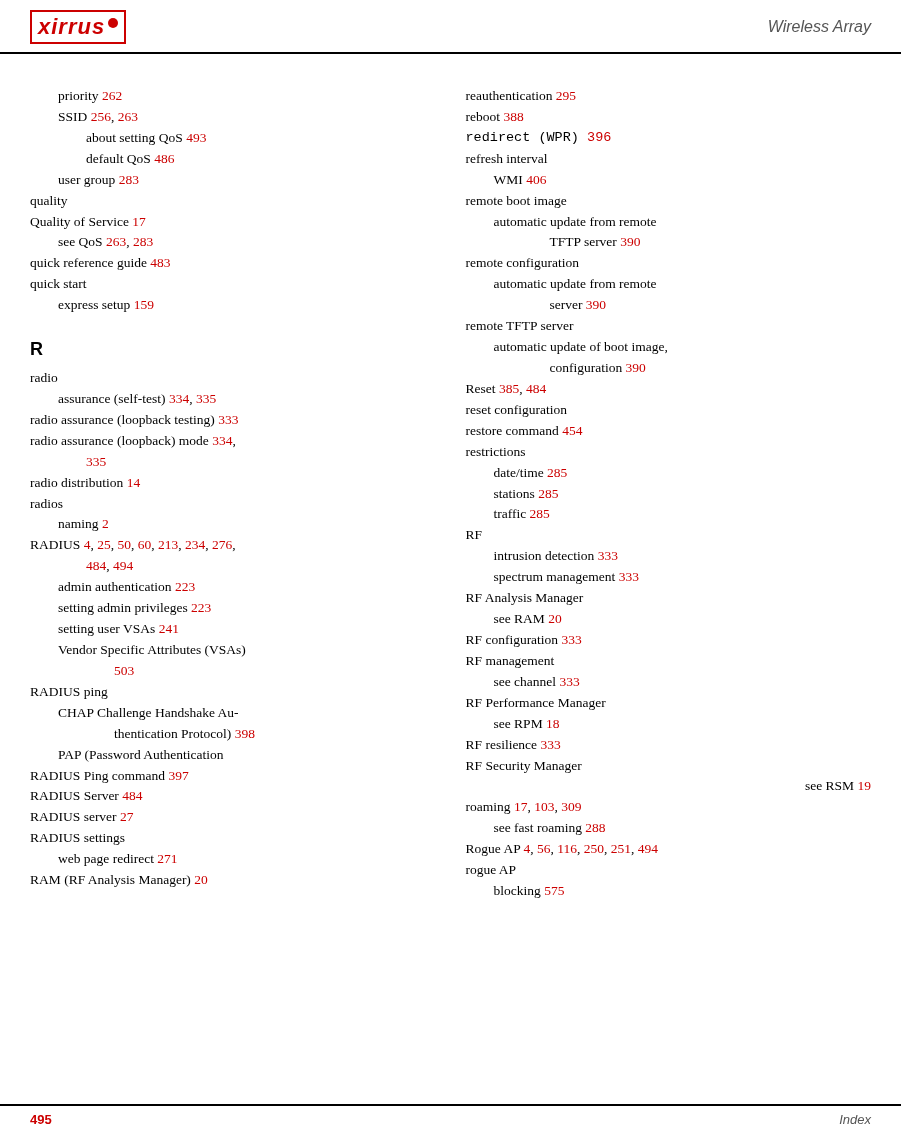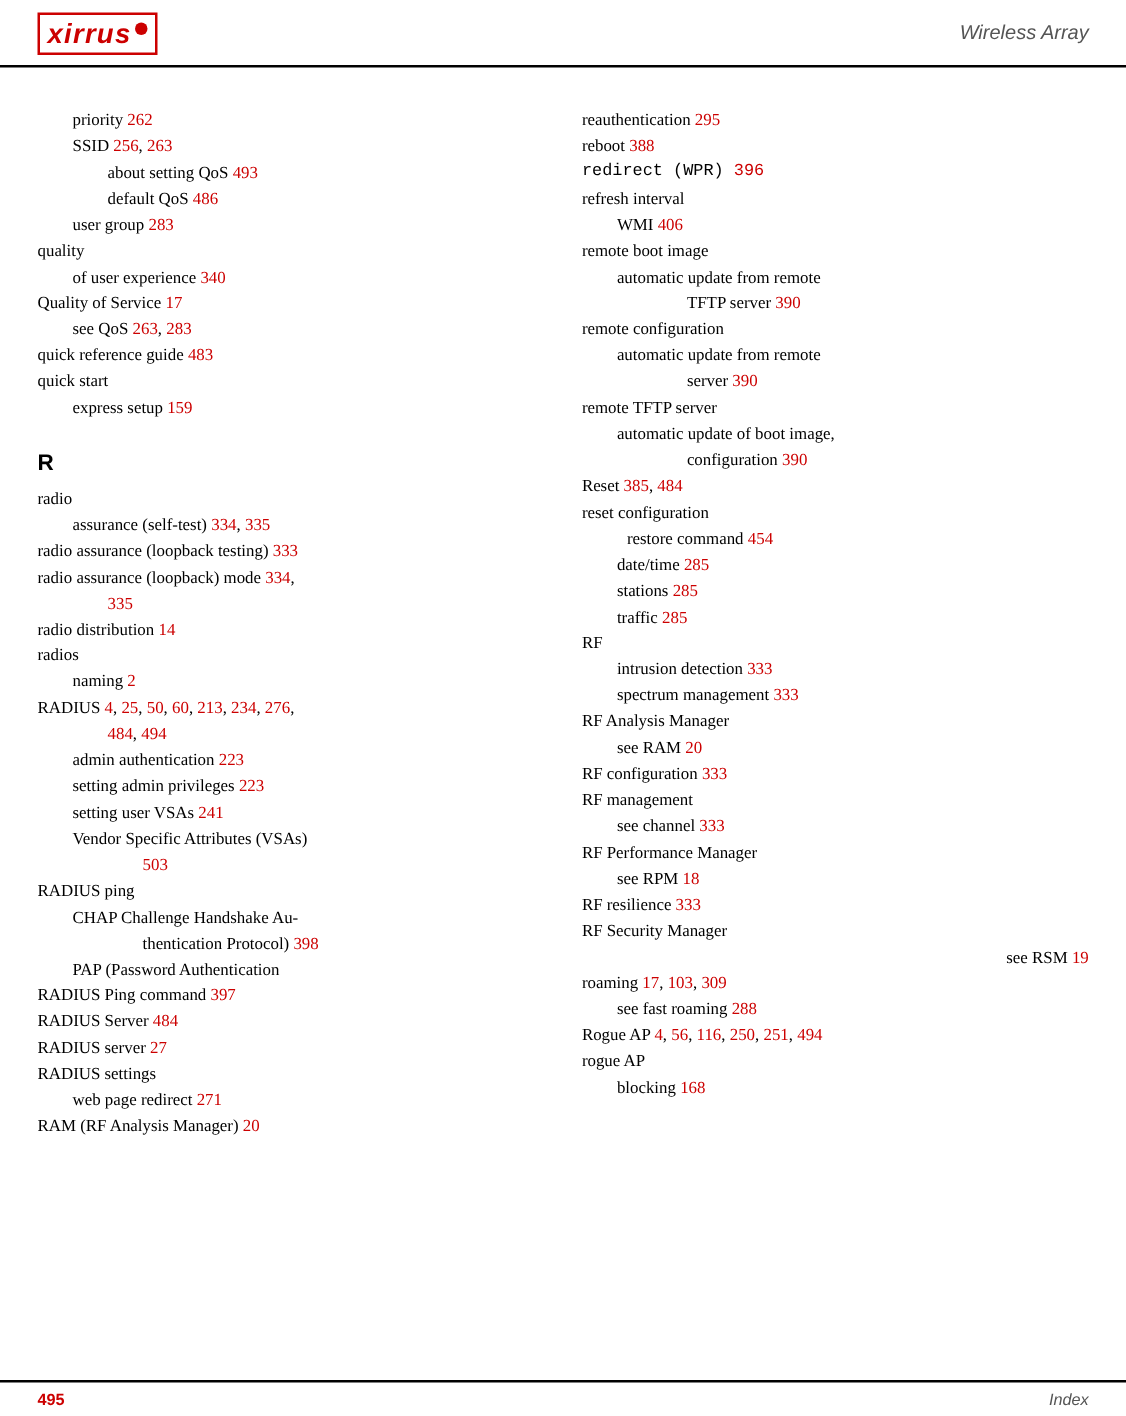--- a/index.html
+++ b/index.html
@@ -120,21 +120,20 @@
 </div>
 
 <div class="content">
   <div class="col" id="left-col">
       <p style="padding-left: 28px;">priority <a href="#" class="index-link">262</a></p>
       <p style="padding-left: 28px;">SSID <a href="#" class="index-link">256</a>, <a href="#" class="index-link">263</a></p>
       <p style="padding-left: 56px;">about setting QoS <a href="#" class="index-link">493</a></p>
       <p style="padding-left: 56px;">default QoS <a href="#" class="index-link">486</a></p>
       <p style="padding-left: 28px;">user group <a href="#" class="index-link">283</a></p>
       <p style="padding-left: 0px;">quality</p>
-      <p style="padding-left: 28px;">of user experience <a href="#" class="index-link">340</a></p>
       <p style="padding-left: 0px;">Quality of Service <a href="#" class="index-link">17</a></p>
       <p style="padding-left: 28px;">see QoS <a href="#" class="index-link">263</a>, <a href="#" class="index-link">283</a></p>
       <p style="padding-left: 0px;">quick reference guide <a href="#" class="index-link">483</a></p>
       <p style="padding-left: 0px;">quick start</p>
       <p style="padding-left: 28px;">express setup <a href="#" class="index-link">159</a></p>
       <div style="height: 10px;"></div>
       <div class="section-letter">R</div>
       <p style="padding-left: 0px;">radio</p>
       <p style="padding-left: 28px;">assurance (self-test) <a href="#" class="index-link">334</a>, <a href="#" class="index-link">335</a></p>
       <p style="padding-left: 0px;">radio assurance (loopback testing) <a href="#" class="index-link">333</a></p>
@@ -171,41 +170,42 @@
       <p style="padding-left: 28px;">automatic  update  from  remote</p>
       <p style="padding-left: 84px;">TFTP server <a href="#" class="index-link">390</a></p>
       <p style="padding-left: 0px;">remote configuration</p>
       <p style="padding-left: 28px;">automatic  update  from  remote</p>
       <p style="padding-left: 84px;">server <a href="#" class="index-link">390</a></p>
       <p style="padding-left: 0px;">remote TFTP server</p>
       <p style="padding-left: 28px;">automatic  update  of  boot  image,</p>
       <p style="padding-left: 84px;">configuration <a href="#" class="index-link">390</a></p>
       <p style="padding-left: 0px;">Reset <a href="#" class="index-link">385</a>, <a href="#" class="index-link">484</a></p>
       <p style="padding-left: 0px;">reset configuration</p>
-      <p style="padding-left: 0px; margin-left: 36px;">restore command <a href="#" class="index-link">454</a></p>
+      <p style="padding-left: 0px;">restore command <a href="#" class="index-link">454</a></p>
+      <p style="padding-left: 0px;">restrictions</p>
       <p style="padding-left: 28px;">date/time <a href="#" class="index-link">285</a></p>
       <p style="padding-left: 28px;">stations <a href="#" class="index-link">285</a></p>
       <p style="padding-left: 28px;">traffic <a href="#" class="index-link">285</a></p>
       <p style="padding-left: 0px;">RF</p>
       <p style="padding-left: 28px;">intrusion detection <a href="#" class="index-link">333</a></p>
       <p style="padding-left: 28px;">spectrum management <a href="#" class="index-link">333</a></p>
       <p style="padding-left: 0px;">RF Analysis Manager</p>
       <p style="padding-left: 28px;">see RAM <a href="#" class="index-link">20</a></p>
       <p style="padding-left: 0px;">RF configuration <a href="#" class="index-link">333</a></p>
       <p style="padding-left: 0px;">RF management</p>
       <p style="padding-left: 28px;">see channel <a href="#" class="index-link">333</a></p>
       <p style="padding-left: 0px;">RF Performance Manager</p>
       <p style="padding-left: 28px;">see RPM <a href="#" class="index-link">18</a></p>
       <p style="padding-left: 0px;">RF resilience <a href="#" class="index-link">333</a></p>
       <p style="padding-left: 0px;">RF Security Manager</p>
       <p style="padding-left: 28px; text-align: right;">see RSM <a href="#" class="index-link">19</a></p>
       <p style="padding-left: 0px;">roaming <a href="#" class="index-link">17</a>, <a href="#" class="index-link">103</a>, <a href="#" class="index-link">309</a></p>
       <p style="padding-left: 28px;">see fast roaming <a href="#" class="index-link">288</a></p>
       <p style="padding-left: 0px;">Rogue AP <a href="#" class="index-link">4</a>, <a href="#" class="index-link">56</a>, <a href="#" class="index-link">116</a>, <a href="#" class="index-link">250</a>, <a href="#" class="index-link">251</a>, <a href="#" class="index-link">494</a></p>
       <p style="padding-left: 0px;">rogue AP</p>
-      <p style="padding-left: 28px;">blocking <a href="#" class="index-link">168</a></p>
+      <p style="padding-left: 28px;">blocking <a href="#" class="index-link">575</a></p>
     </div>
 </div>
 
 <div class="footer">
   <span class="footer-page">495</span>
   <span class="footer-section">Index</span>
 </div>
 
 </body></html>

